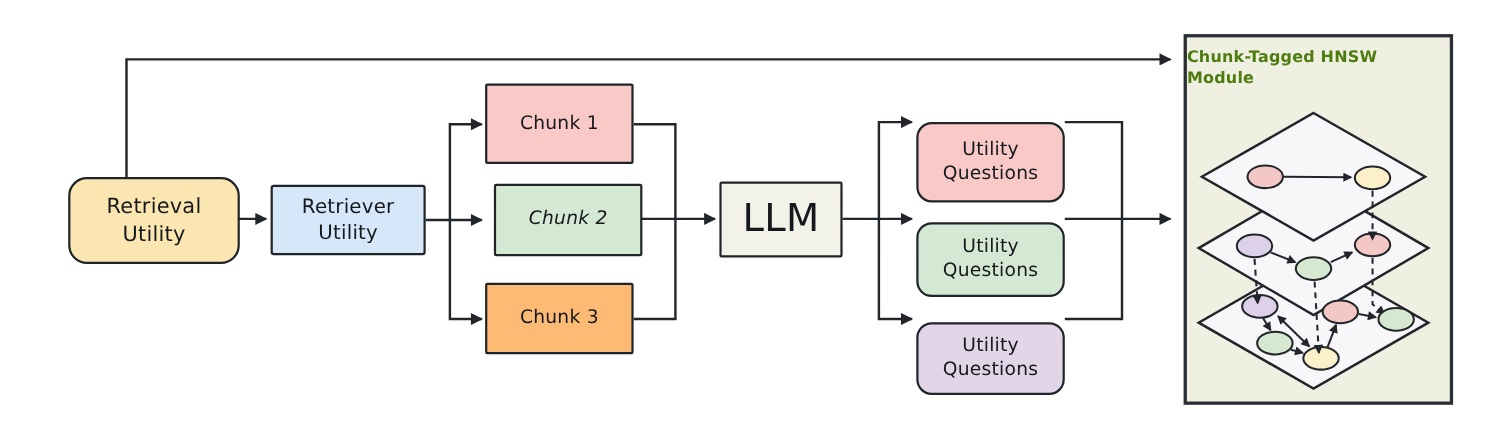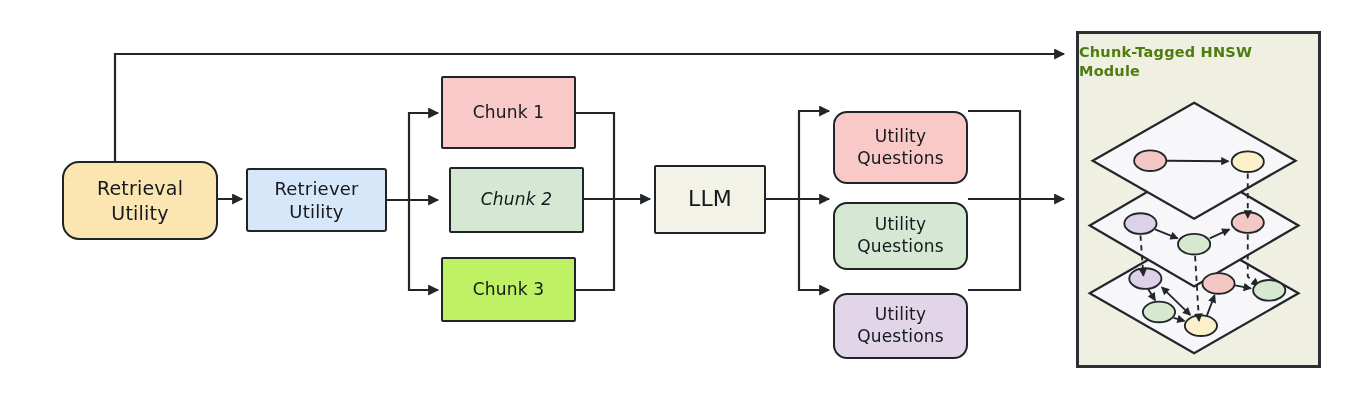--- a/index.html
+++ b/index.html
@@ -9,21 +9,21 @@
   .box{position:absolute;display:flex;flex-direction:column;align-items:center;justify-content:center;
        box-sizing:border-box;border:2.4px solid #1f2428;color:#15181c;text-align:center;
        line-height:1.28;letter-spacing:.2px;}
   .box span{display:block;}
   .rt{left:38px;top:161px;width:156px;height:79px;border-radius:17px;font-size:19px;margin-left:24px;}
   .rm{left:246px;top:168px;width:141px;height:64px;border-radius:3px;font-size:18px;}
   .chunk{width:135px;height:73px;border-radius:2px;font-size:17px;}
   .c1{left:441px;top:76px;}
   .c2{left:449px;top:167px;height:66px;font-style:italic;}
   .c3{left:441px;top:257px;height:65px;}
-  .llm{left:654px;top:165px;width:112px;height:69px;border-radius:2px;font-size:22px;}
+  .llm{left:654px;top:165px;width:112px;height:69px;border-radius:2px;font-size:35px;}
   .uq{left:833px;width:135px;border-radius:14px;font-size:17px;margin-top:36px;}
   .uq1{top:75px;height:73px;}
   .uq2{top:166px;height:68px;}
   .uq3{top:257px;height:66px;}
   .panel{position:absolute;left:1076px;top:31px;width:245px;height:337px;box-sizing:border-box;
          border:3px solid #2a2f36;}
   .panel-title{position:absolute;left:0;top:9px;width:100%;text-align:left;font-weight:bold;
                font-size:14.5px;line-height:1.3;color:#4d7c0f;letter-spacing:.2px;}
   .graph{position:absolute;left:0;top:0;width:100%;height:100%;}
 </style>
@@ -65,21 +65,21 @@
     <span>Retriever</span>
     <span>Utility</span>
   </div>
 
   <div class="box chunk c1" style="background: rgb(249, 201, 199); text-align: right;">
     <span>Chunk 1</span>
   </div>
   <div class="box chunk c2" style="background: rgb(213, 232, 212);">
     <span>Chunk 2</span>
   </div>
-  <div class="box chunk c3" style="background: #bef264;">
+  <div class="box chunk c3" style="background: #fdba74;">
     <span>Chunk 3</span>
   </div>
 
   <div class="box llm" style="background: rgb(242, 242, 232);">
     <span>LLM</span>
   </div>
 
   <div class="box uq uq1" style="background: rgb(249, 201, 199);">
     <span>Utility</span>
     <span>Questions</span>

